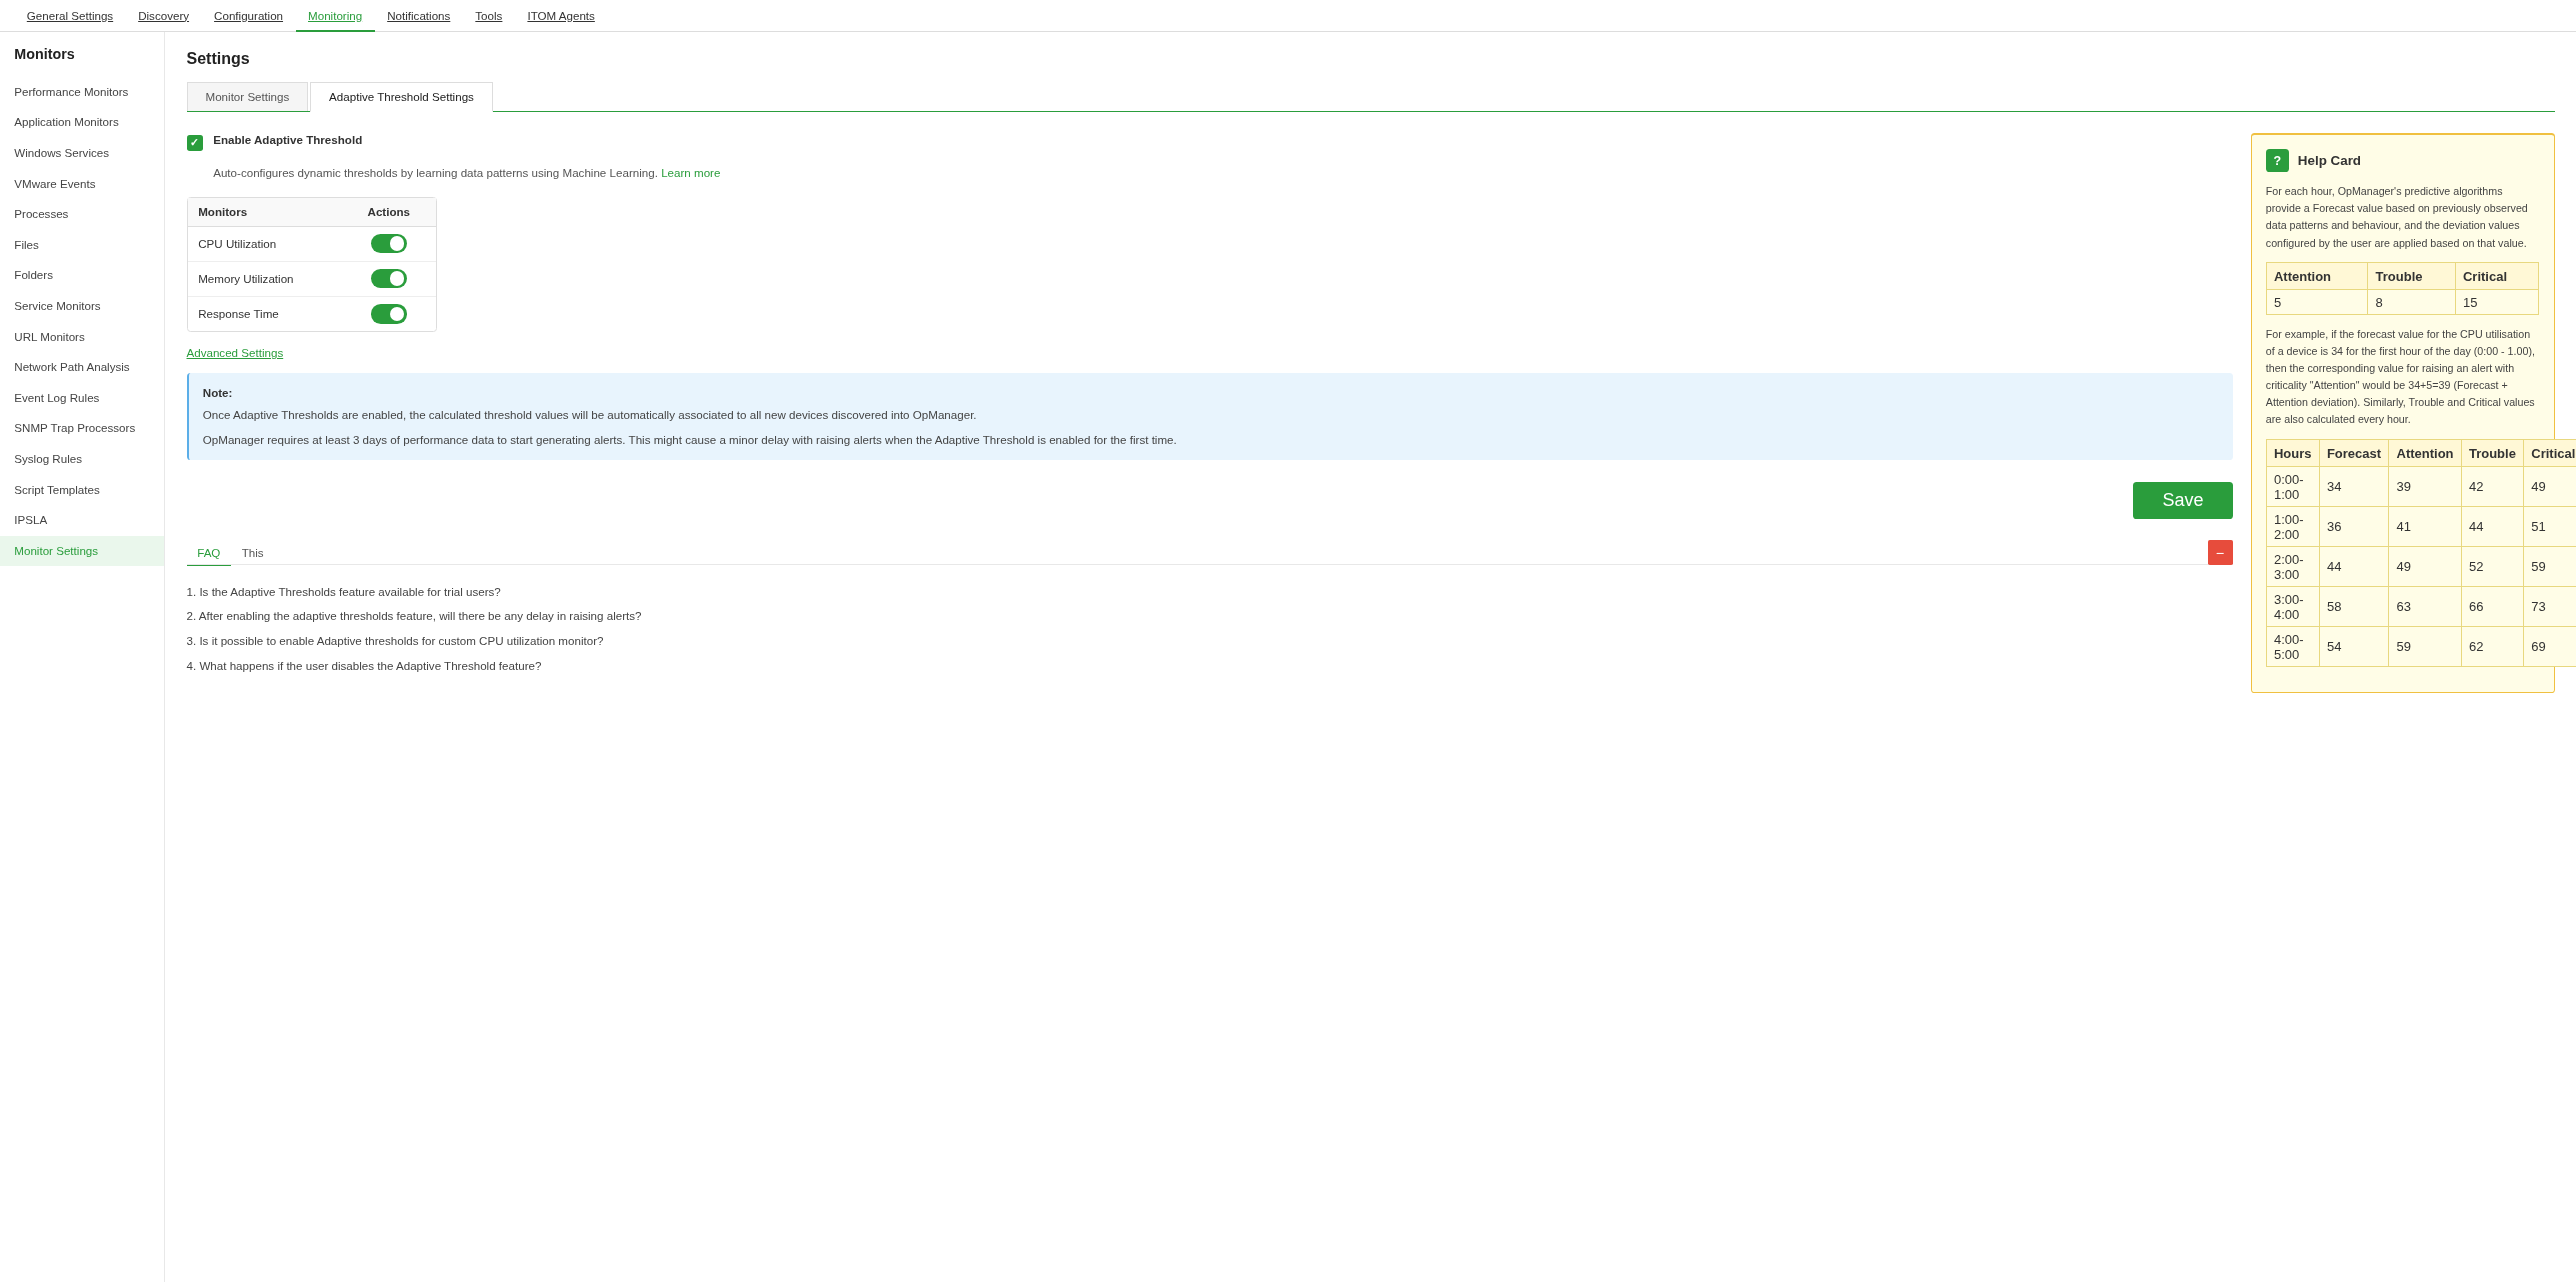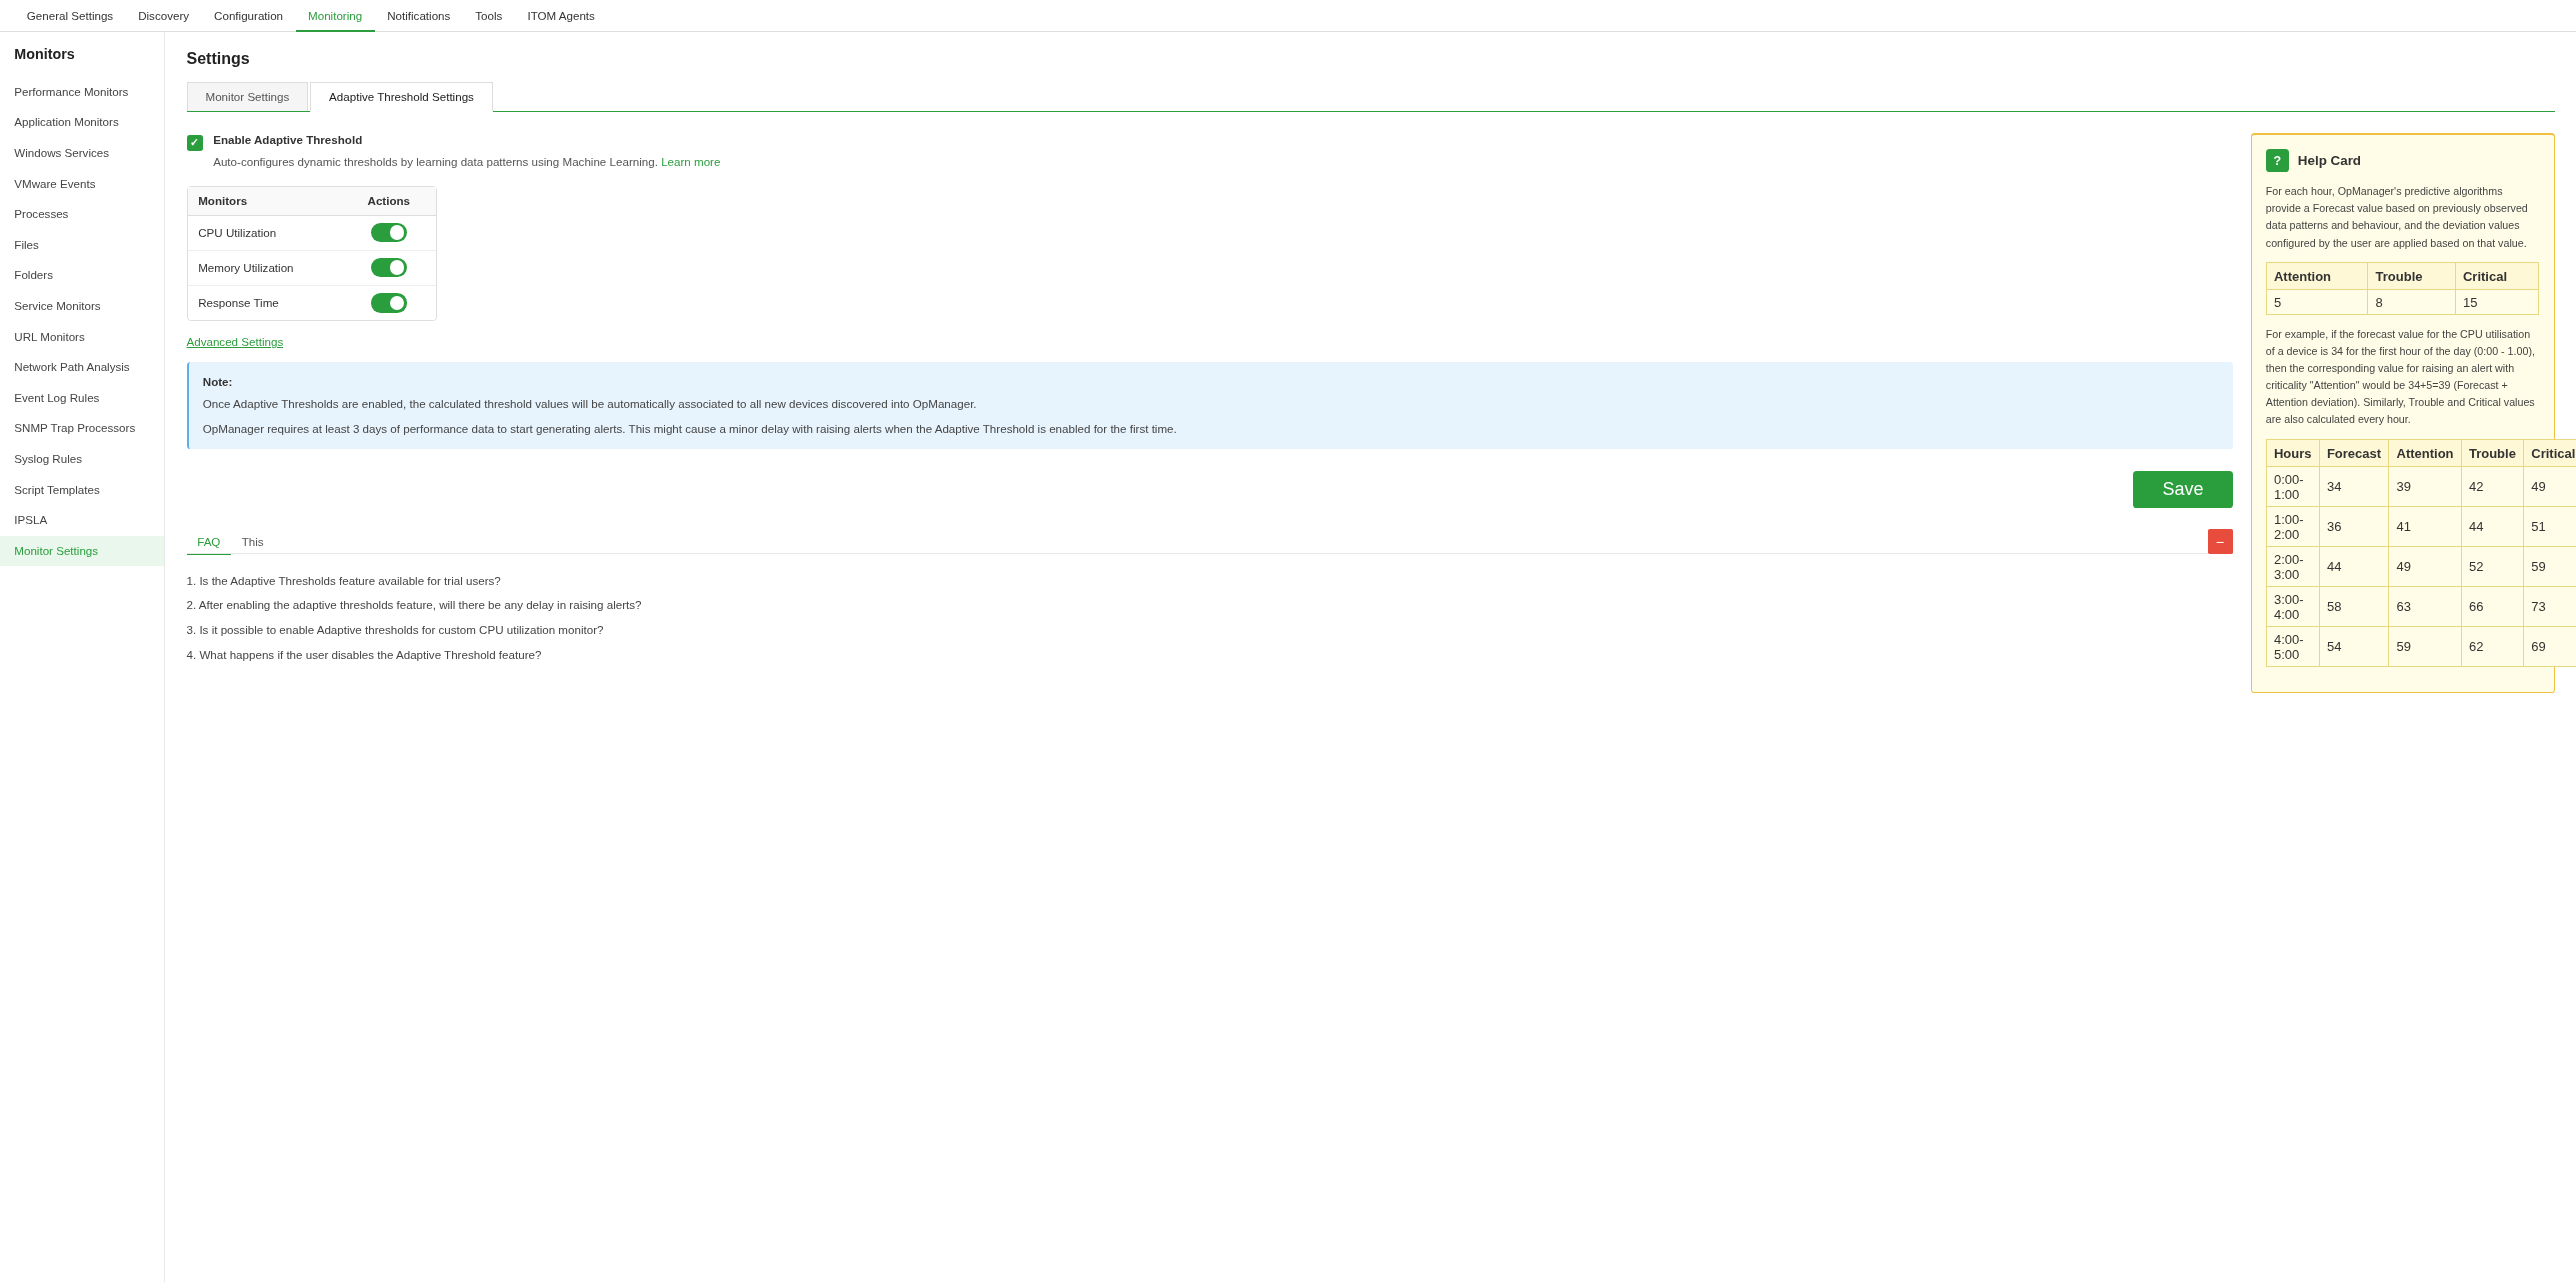--- a/index.html
+++ b/index.html
@@ -15,20 +15,21 @@
       background: #fff;
     }
     .top-nav-item {
       padding: 0 12.5px;
       height: 32px;
       line-height: 32px;
       font-size: 11.6px;
       cursor: pointer;
       color: #333;
       position: relative;
+      text-decoration: underline;
     }
     .top-nav-item.active {
       color: #2a9d3c;
       font-weight: 500;
     }
     .top-nav-item.active::after {
       content: '';
       position: absolute;
       bottom: 0;
       left: 0;
@@ -139,21 +140,21 @@
     }
     .checkbox-custom::after {
       content: '✓';
       color: #fff;
       font-size: 10.7px;
       font-weight: bold;
     }
     .enable-text strong {
       display: block;
       font-weight: 600;
-      margin-bottom: 9px;
+      margin-bottom: 20px;
     }
     .enable-text span {
       color: #555;
       font-size: 11.6px;
     }
     .learn-more { color: #2a9d3c; text-decoration: none; }
 
     
     .monitors-table {
       border: 0.9px solid #ddd;

